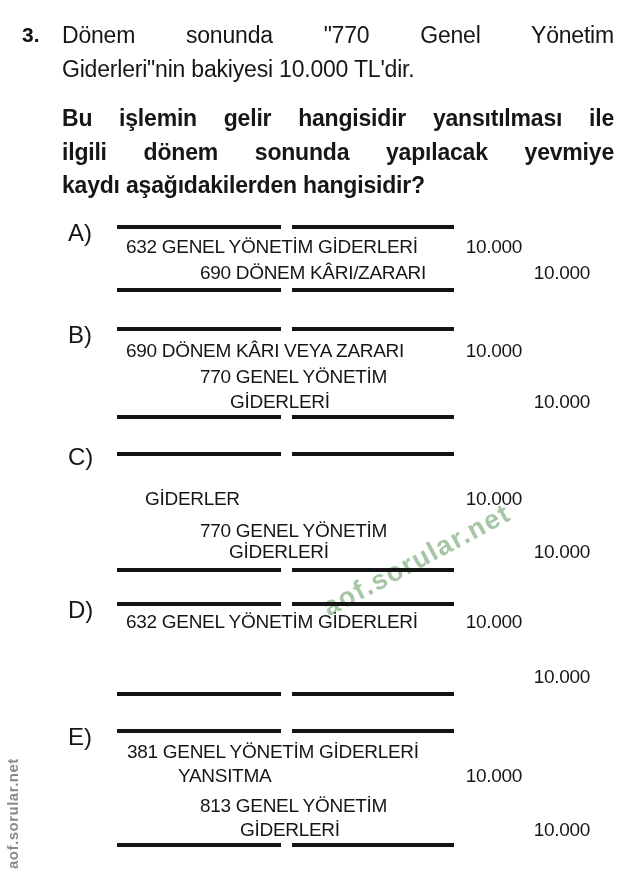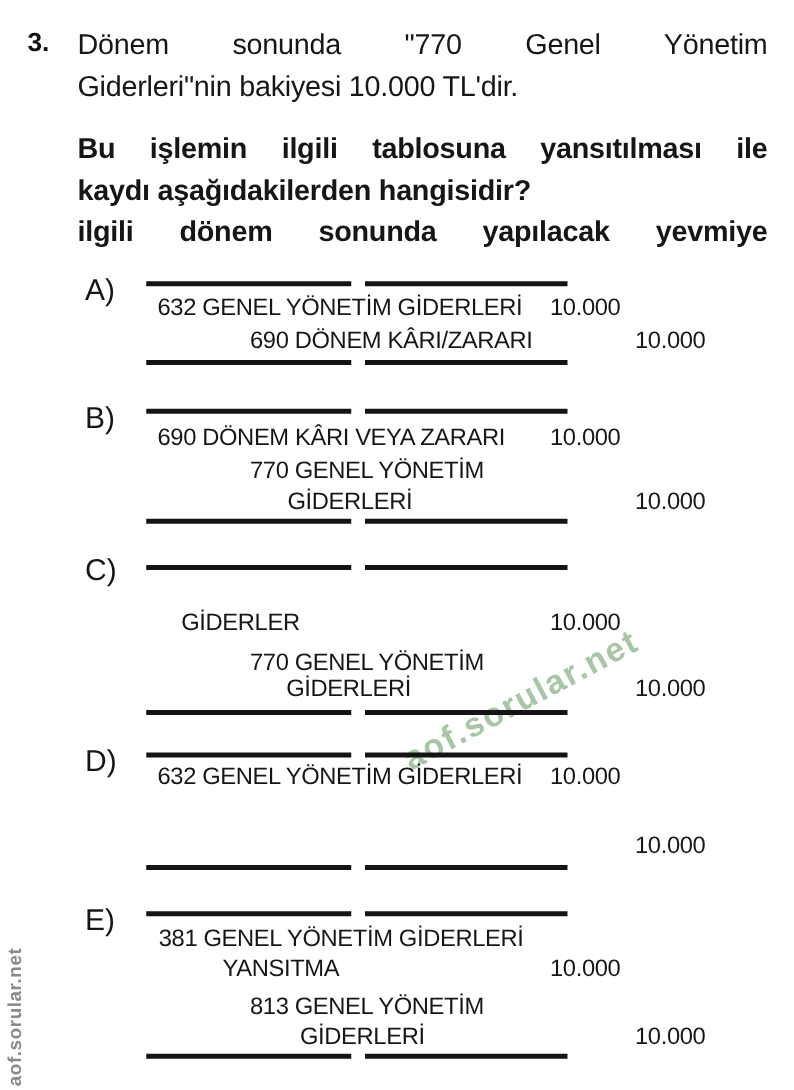--- a/index.html
+++ b/index.html
@@ -31,21 +31,21 @@
   }
   .rule-seg{position:absolute;height:4px;background:#141414;}
   .seg-l{left:117px;width:164px;}
   .seg-r{left:292px;width:162px;}
   .row{
     position:absolute;left:0;width:635px;height:22px;
     font-size:19px;letter-spacing:-0.3px;color:#161616;
     white-space:nowrap;
   }
   .acct{position:absolute;top:0;}
-  .amt{position:absolute;top:0;width:82px;text-align:left;}
+  .amt{position:absolute;top:0;width:82px;text-align:right;}
   .amt-debit{left:440px;}
   .amt-credit{left:508px;}
   .entry,.row,.rule-seg{z-index:2;}
   
   .wm-diagonal{
     position:absolute;left:332px;top:592px;z-index:1;
     font-size:27px;font-weight:bold;letter-spacing:1.5px;
     color:#a6c6a6;
     transform:rotate(-28deg);
     transform-origin:0 100%;
@@ -69,23 +69,23 @@
   <div class="wm-side">aof.sorular.net</div>
 
   <div class="q-num">3.</div>
 
   <div class="para p-intro">
     <div class="tline jline">Dönem sonunda "770 Genel Yönetim</div>
     <div class="tline">Giderleri"nin bakiyesi 10.000 TL'dir.</div>
   </div>
 
   <div class="para p-prompt">
-    <div class="tline jline">Bu işlemin ilgili tablosuna yansıtılması ile</div>
+    <div class="tline jline">Bu işlemin gelir hangisidir yansıtılması ile</div>
+    <div class="tline jline">ilgili dönem sonunda yapılacak yevmiye</div>
     <div class="tline">kaydı aşağıdakilerden hangisidir?</div>
-    <div class="tline jline">ilgili dönem sonunda yapılacak yevmiye</div>
   </div>
 
   <div class="opt-label" style="top:219px">A)</div>
   <div class="rule-seg seg-l" style="top:225px"></div>
   <div class="rule-seg seg-r" style="top:225px"></div>
   <div class="row" style="top:236px">
     <span class="acct" style="left:126px">632 GENEL YÖNETİM GİDERLERİ</span>
     <span class="amt amt-debit">10.000</span>
   </div>
   <div class="row" style="top:262px">

